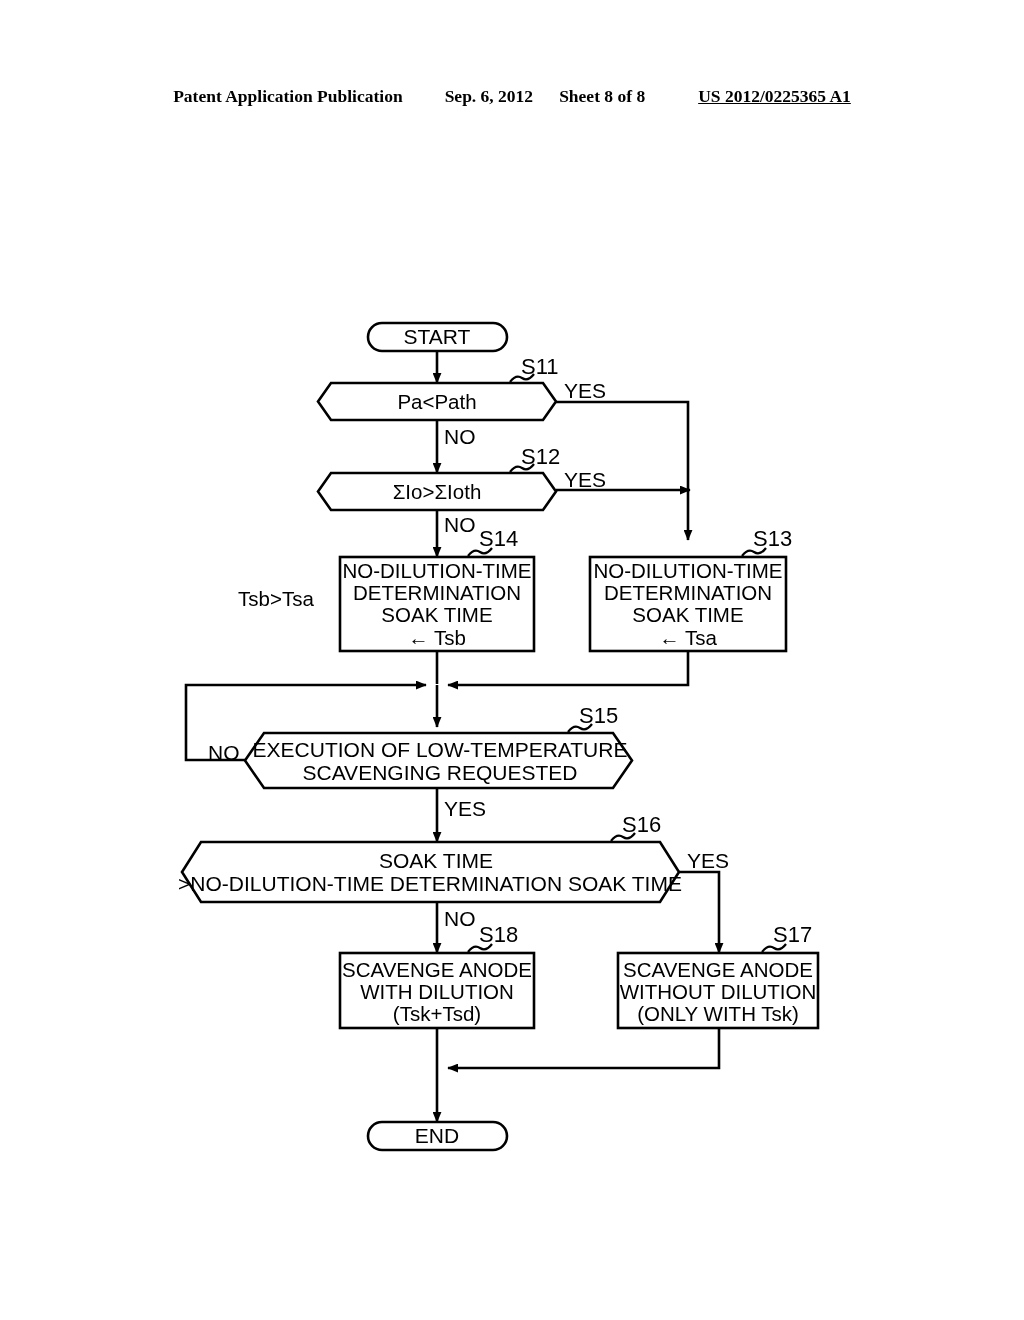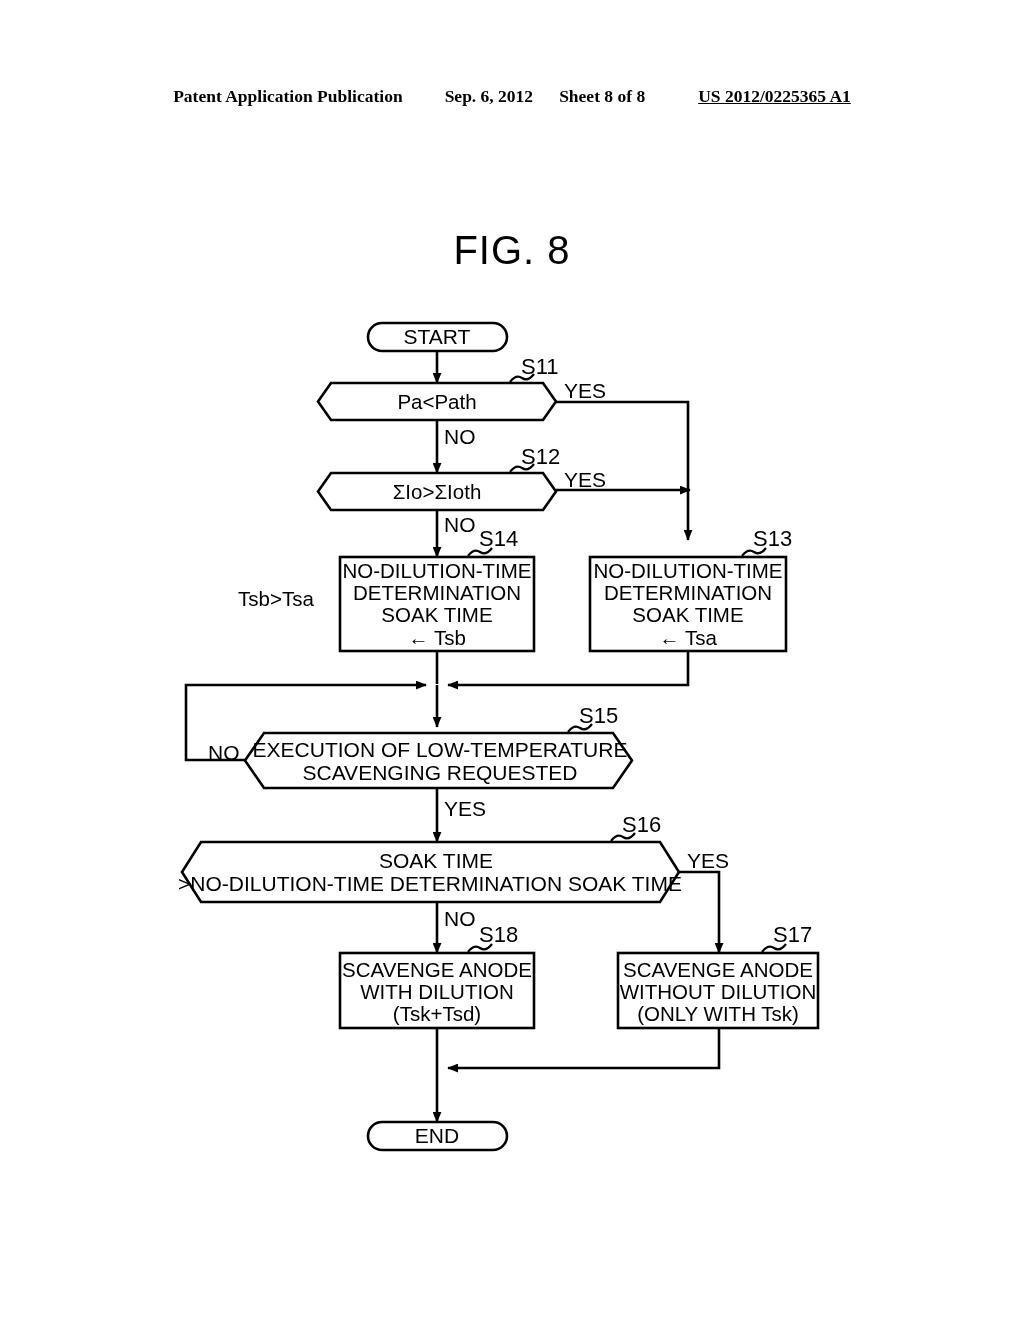--- a/index.html
+++ b/index.html
@@ -113,21 +113,20 @@
 
 <div id="page">
 
   <div id="patent-header">
     <span class="hdr-pub">Patent Application Publication</span>
     <span class="hdr-date">Sep. 6, 2012</span>
     <span class="hdr-sheet">Sheet 8 of 8</span>
     <span class="hdr-number">US 2012/0225365 A1</span>
   </div>
 
-  <div id="figure-title">FIG. 8</div>
 
   <svg id="flowchart" viewBox="0 0 1024 1320">
     <defs>
       <marker id="arrowhead" markerWidth="11" markerHeight="9" refX="10.2" refY="4.5" orient="auto" markerUnits="userSpaceOnUse">
         <path d="M0,0 L11,4.5 L0,9 z" fill="#000000"></path>
       </marker>
     </defs>
 
     <g>
 

